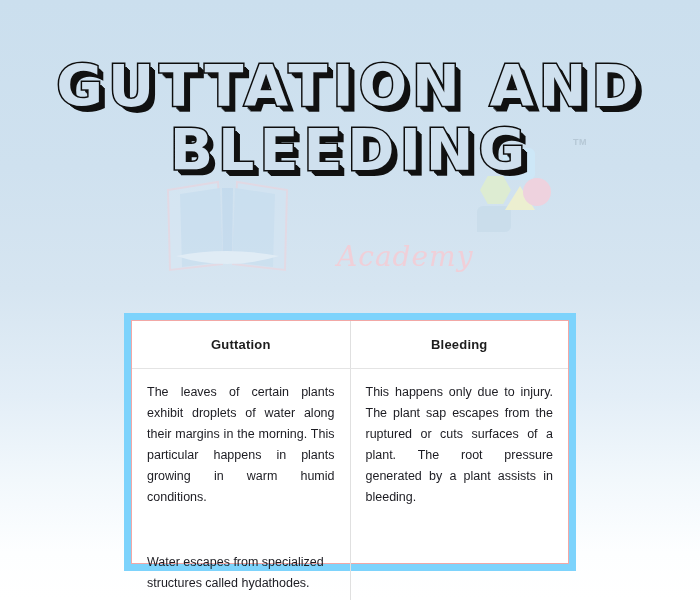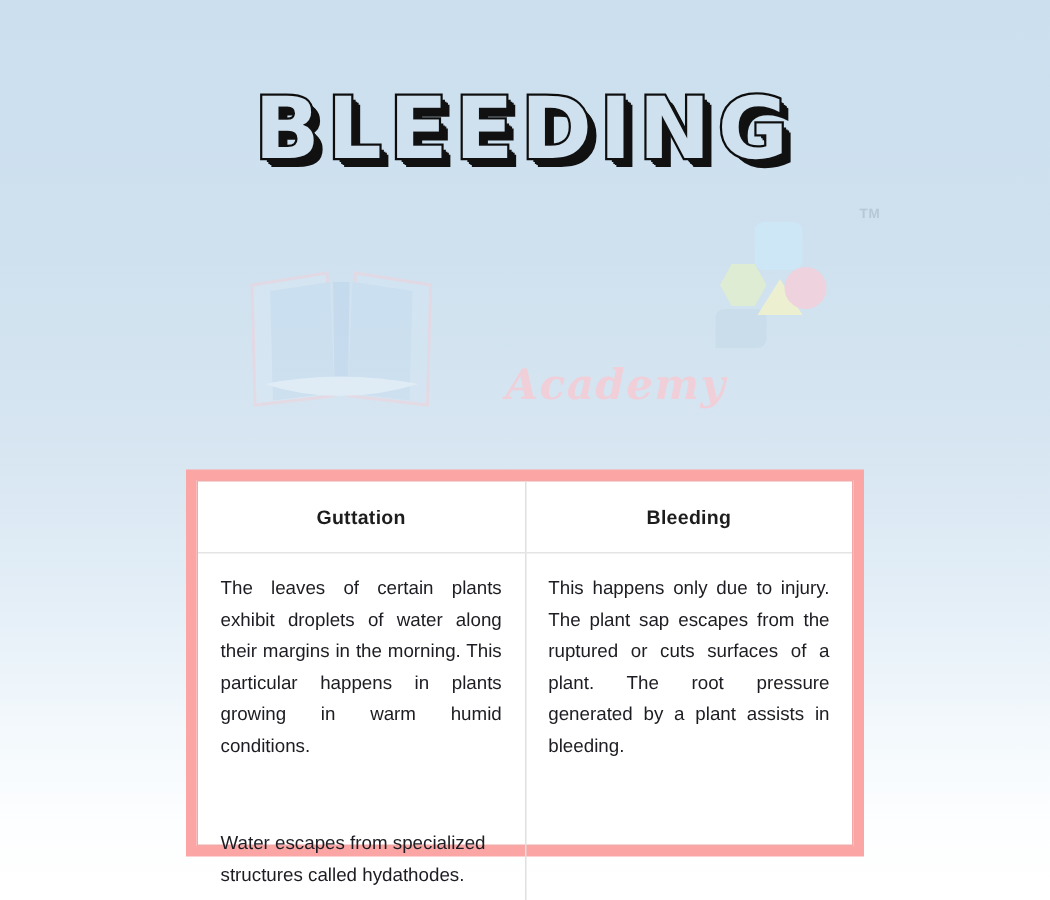--- a/index.html
+++ b/index.html
@@ -55,21 +55,21 @@
   .wm-logotext .dev { color: #c9deef; }
   .wm-logotext .s   { color: #c3daed; }
 
   .wm-academy {
     position: absolute;
     left: 337px;
     top: 240px;
     font-family: "DejaVu Serif", serif;
     font-style: italic;
     font-size: 28px;
-    font-weight: bold;
+    font-weight: normal;
     color: #f0cfd8;
     letter-spacing: 1px;
     white-space: nowrap;
   }
 
   .wm-shape { position: absolute; }
 
   .wm-sq {
     left: 503px; top: 148px;
     width: 32px; height: 32px;
@@ -139,21 +139,21 @@
     white-space: nowrap;
   }
 
   
   #table-frame {
     position: absolute;
     left: 124px;
     top: 313px;
     width: 452px;
     height: 258px;
-    background: #fca5a5;
+    background: #7dd3fc;
     padding: 7px;
     z-index: 4;
   }
 
   #table-inner {
     width: 100%;
     height: 100%;
     background: #ffffff;
     border: 1px solid #f2a8a6;
   }
@@ -216,20 +216,21 @@
 
   <div class="wm-shape wm-speech"></div>
   <div class="wm-shape wm-sq"></div>
   <div class="wm-shape wm-hex"></div>
   <div class="wm-shape wm-tri"></div>
   <div class="wm-shape wm-circ"></div>
   <div class="wm-shape wm-tm">TM</div>
 </div>
 
 <div id="title-block">
+  <div class="title-line">GUTTATION  AND</div>
   <div class="title-line">BLEEDING</div>
 </div>
 
 <div id="table-frame">
   <div id="table-inner">
     <table class="cmp">
       <thead>
         <tr>
           <th class="col-left">Guttation</th>
           <th class="col-right">Bleeding</th>

